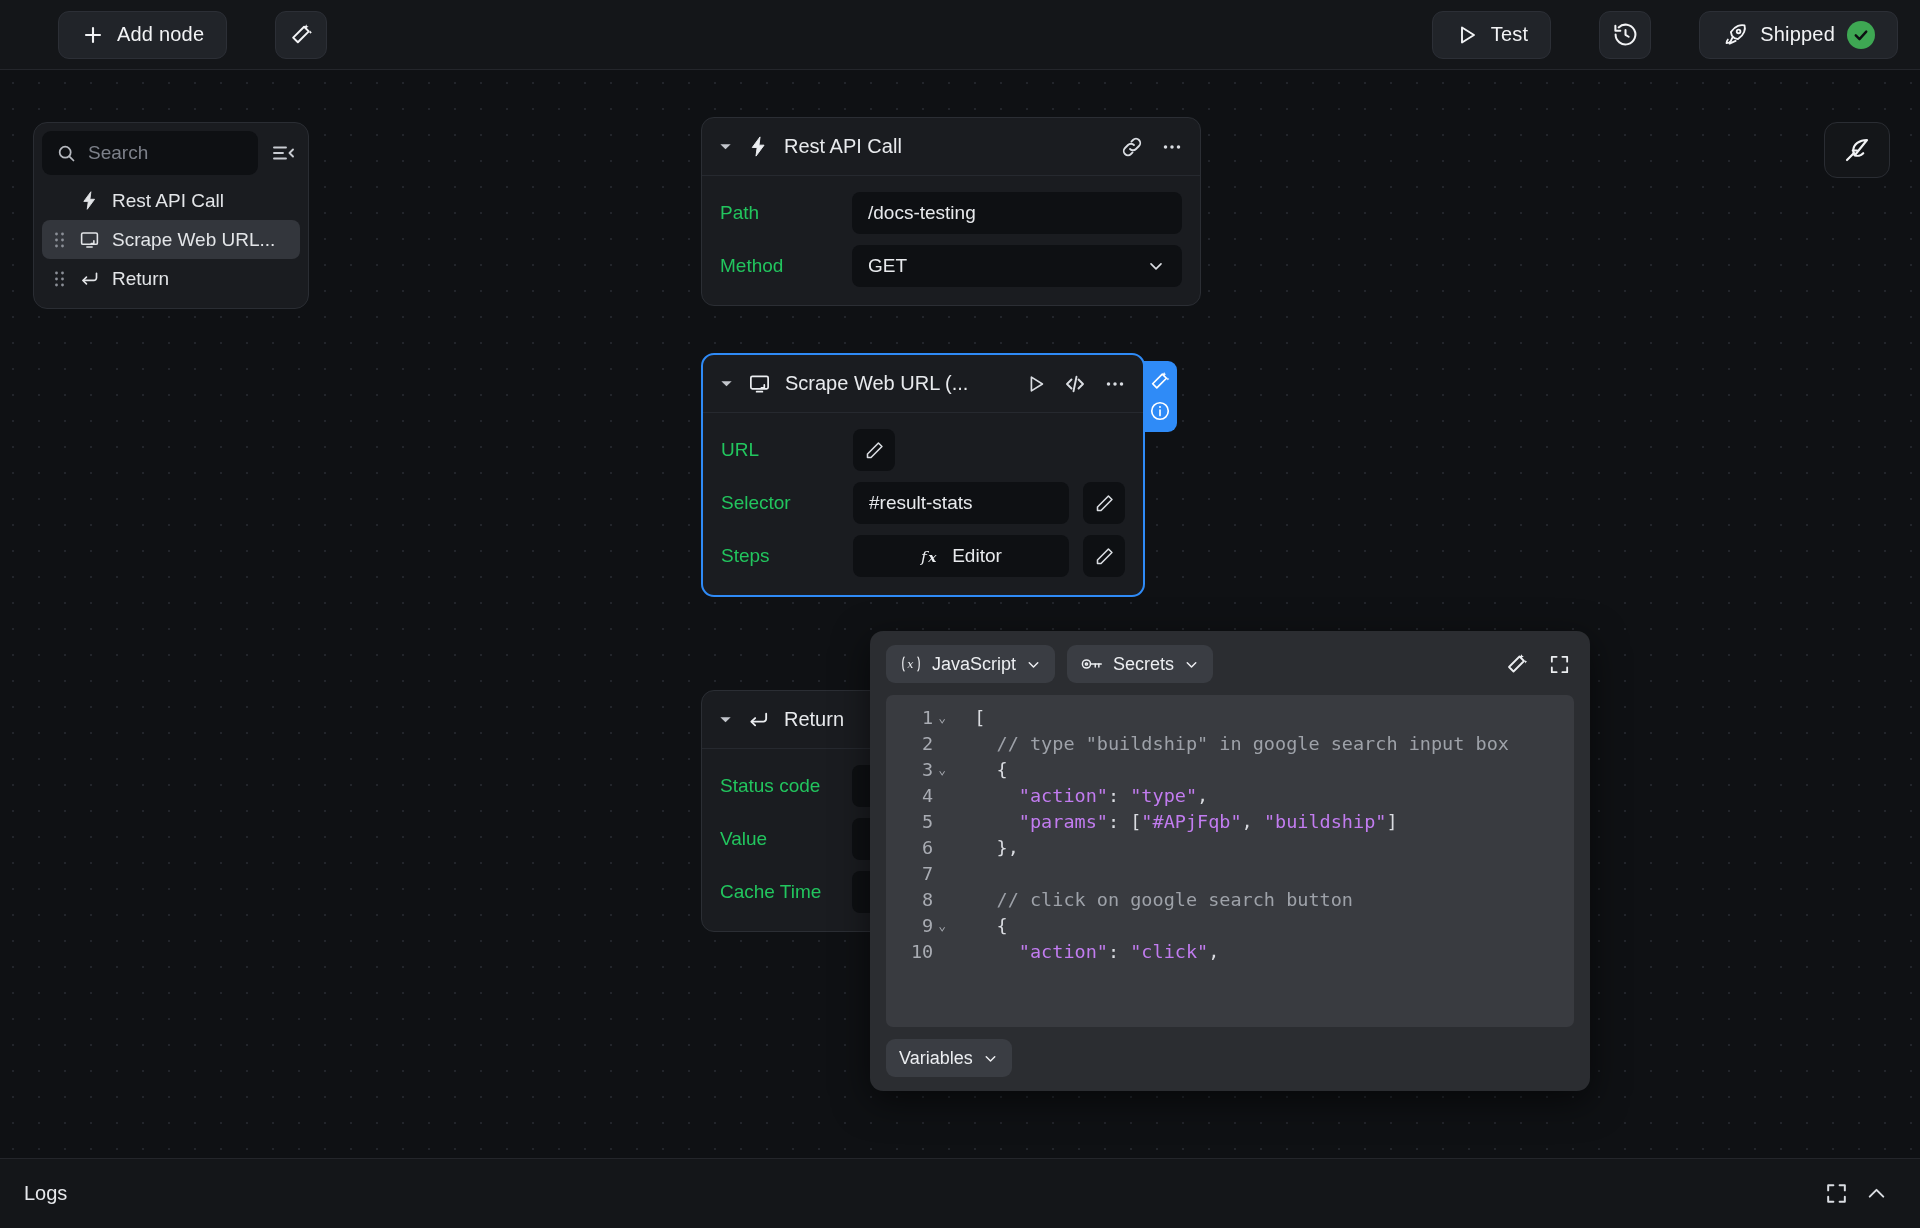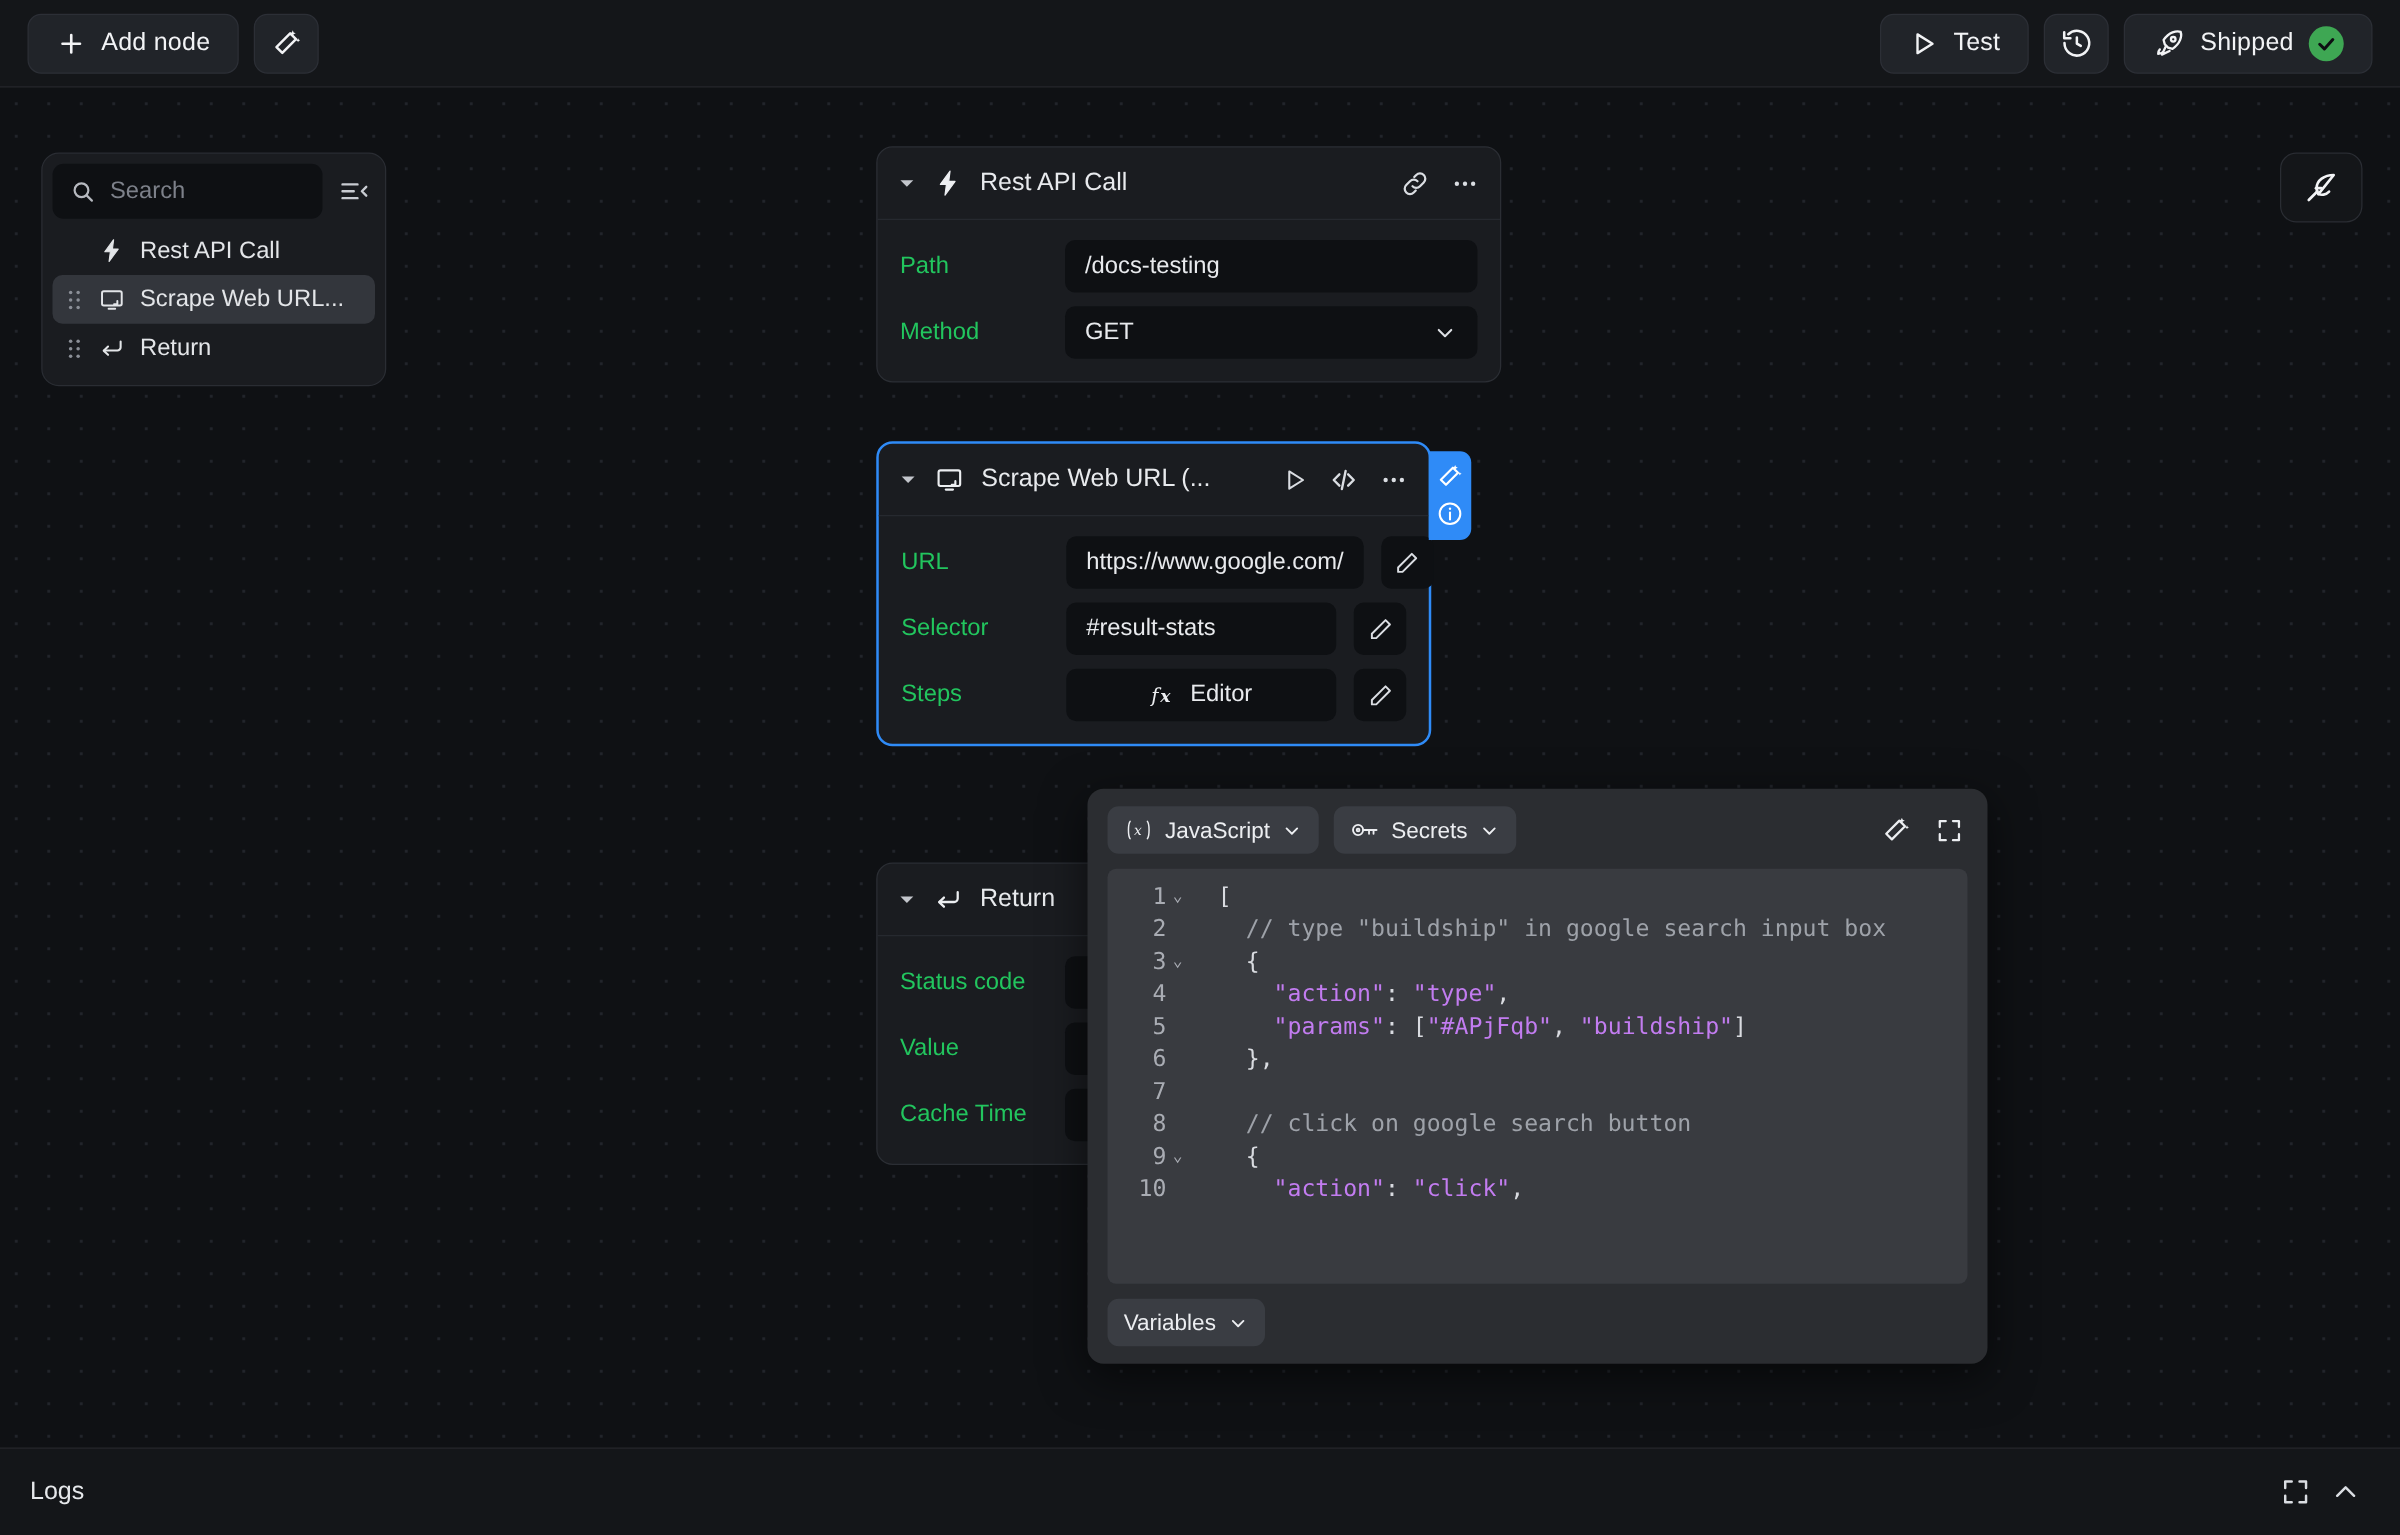--- a/index.html
+++ b/index.html
@@ -17,21 +17,21 @@
     background: #141619;
     border-bottom: 1px solid #24262b;
     display: flex; align-items: center; justify-content: space-between;
     padding: 0 22px;
     z-index: 60;
   }
   .topbar-left, .topbar-right { display: flex; align-items: center; gap: 12px; }
   .tbtn {
     background: #212429; border: 1px solid #2c2f36; border-radius: 11px;
     color: #f2f3f5; height: 48px; display: flex; align-items: center; gap: 12px;
-    padding: 0 22px; font-size: 20px; cursor: pointer;
+    padding: 0 22px; font-size: 20px; cursor: pointer; margin-left: 36px;
   }
   .tbtn.square { width: 52px; padding: 0; justify-content: center; }
   .tbtn .lbl { font-size: 20px; letter-spacing: .2px; }
   .check-dot {
     width: 28px; height: 28px; border-radius: 50%; background: #3ea753;
     display: flex; align-items: center; justify-content: center;
   }
 
   
   .canvas {
@@ -419,21 +419,20 @@
                 <circle cx="12" cy="12" r="1.75"></circle>
                 <circle cx="18.5" cy="12" r="1.75"></circle>
               </svg>
           </span>
         </span>
       </div>
 
       <div class="node-body">
         <div class="field-row">
           <span class="field-label">URL</span>
-          <span class="field-input">https://www.google.com/</span>
           <span class="pencil-btn">
             <svg width="21" height="21" viewBox="0 0 24 24" fill="none" stroke="#dadde2" stroke-width="1.8" stroke-linecap="round" stroke-linejoin="round">
                 <path d="M16.5 3.5 20.5 7.5 8 20H4v-4z"></path>
               </svg>
           </span>
         </div>
         <div class="field-row">
           <span class="field-label">Selector</span>
           <span class="field-input">#result-stats</span>
           <span class="pencil-btn">

